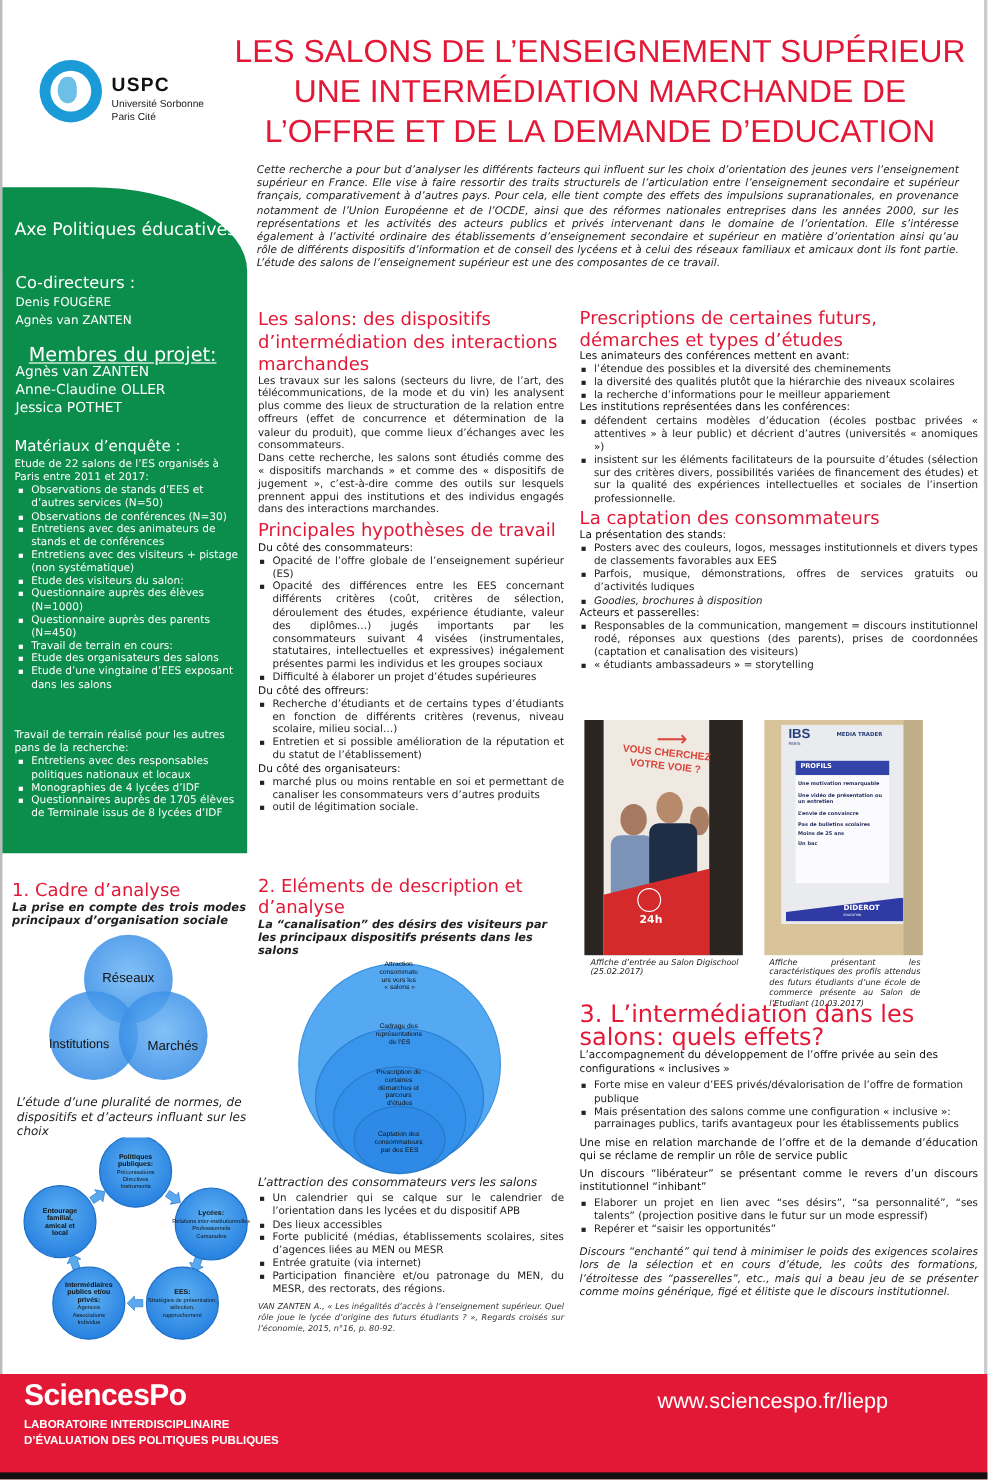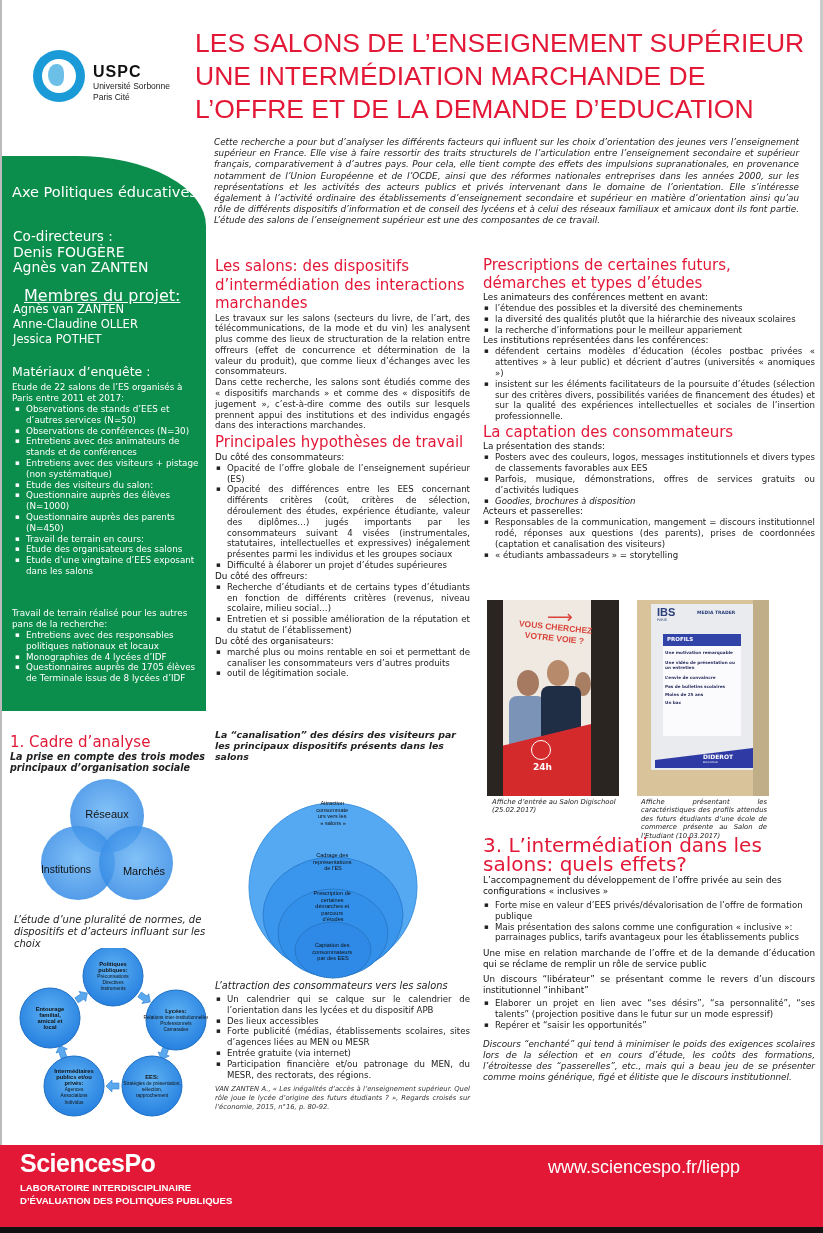--- a/index.html
+++ b/index.html
@@ -11,31 +11,31 @@
 
   
   .inv-logo { left:33px; top:50px; width:52px; height:52px; border-radius:50%; background:#1a9bd7; }
   .inv-logo .inner { position:absolute; left:9px; top:9px; width:34px; height:34px; border-radius:50%; background:#fff; }
   .inv-logo .face { position:absolute; left:15px; top:14px; width:16px; height:22px; border-radius:50% 40% 40% 50%; background:#6cc0e8; }
   .uspc { left:93px; top:63px; }
   .uspc .mark { font-family:"Liberation Sans", sans-serif; font-weight:bold; font-size:16px; color:#111; letter-spacing:1px; }
   .uspc .sub { font-family:"Liberation Sans", sans-serif; font-size:8.5px; color:#222; line-height:11px; }
 
   
-  .title { left:195px; top:27px; width:610px; text-align:left; font-family:"Liberation Sans", sans-serif;
+  .title { left:195px; top:27px; width:610px; text-align:center; font-family:"Liberation Sans", sans-serif;
            font-size:26.5px; line-height:33px; color:#e31837; }
 
   
   .intro { left:214px; top:137px; width:585px; font-size:8.8px; line-height:11.2px; font-style:italic; text-align:justify; color:#222; }
 
   
   .green { left:2px; top:156px; width:204px; height:555px; background:#0b8d4b; border-top-right-radius:130px 70px; color:#fff; }
   .green .axe { position:absolute; left:10px; top:26px; font-size:14.5px; line-height:20px; }
   .green .codir-h { position:absolute; left:11px; top:72px; font-size:13.5px; }
-  .green .codir { position:absolute; left:11px; top:89px; font-size:14px; line-height:15px; }
+  .green .codir { position:absolute; left:11px; top:89px; font-size:10px; line-height:15px; }
   .green .memb-h { position:absolute; left:22px; top:130px; font-size:16px;text-decoration:underline; }
   .green .memb { position:absolute; left:11px; top:146px; font-size:11.5px; line-height:15px; }
   .green .mat-h { position:absolute; left:10px; top:208px; font-size:12.5px; }
   .green .mat-intro { position:absolute; left:10px; top:226px; width:190px; font-size:8.8px; line-height:10.8px; }
   .green ul { margin:0; padding:0; list-style:none; }
   .green li { position:relative; padding-left:14px; font-size:8.8px; line-height:10.8px; }
   .green li::before { content:"▪"; position:absolute; left:3px; top:0; font-size:7px; }
   .green .mat-list { position:absolute; left:10px; top:248px; width:190px; }
   .green .terr-intro { position:absolute; left:10px; top:452px; width:190px; font-size:8.8px; line-height:10.8px; }
   .green .terr-list { position:absolute; left:10px; top:474px; width:190px; }
@@ -210,20 +210,21 @@
   <div>
     <div class="sub-h">Du côté des organisateurs:</div>
     <ul class="blist">
       <li>marché plus ou moins rentable en soi et permettant de canaliser les consommateurs vers d’autres produits</li>
       <li>outil de légitimation sociale.</li>
     </ul>
   </div>
 </div>
 
 <div class="abs c2b">
+  <h2 class="sec" style="font-size:15px;line-height:18px;">2. Eléments de description et d’analyse</h2>
   <div class="txt it" style="font-weight:bold;font-size:9.4px;line-height:11px;text-align:left;">La “canalisation” des désirs des visiteurs par les principaux dispositifs présents dans les salons</div>
 </div>
 
 <svg class="abs funnel" viewBox="0 0 170 185">
   <defs>
     <radialGradient id="fg" cx="50%" cy="50%" r="55%">
       <stop offset="0%" stop-color="#2c86e6"></stop>
       <stop offset="100%" stop-color="#4ea4f2"></stop>
     </radialGradient>
   </defs>

